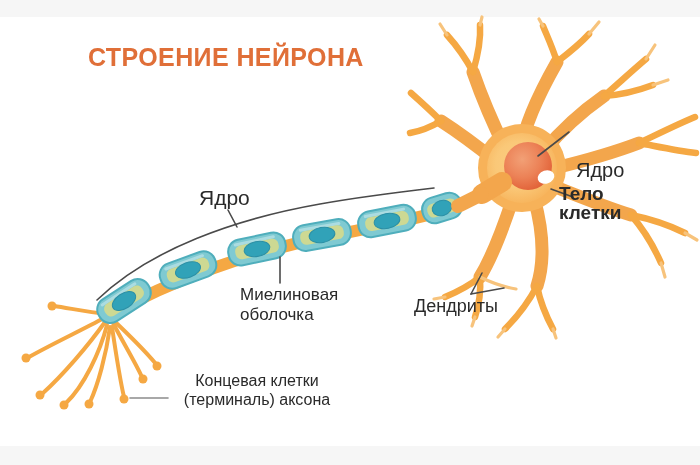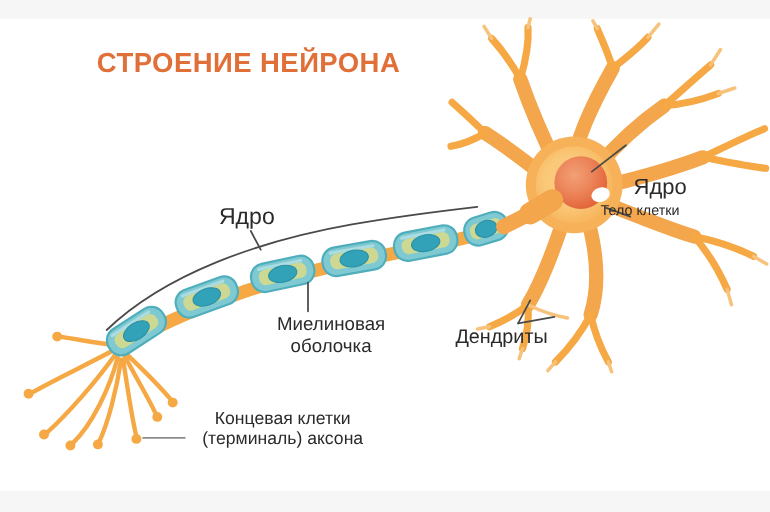--- a/index.html
+++ b/index.html
@@ -15,23 +15,23 @@
     position:absolute;left:88px;top:43px;
     font-size:25px;font-weight:700;letter-spacing:.4px;
     color:var(--title_orange,#e06f38);
   }
   svg.diagram{position:absolute;left:0;top:0;}
   .label{
     position:absolute;color:var(--label_text,#2a2a2a);
     line-height:1.12;
   }
   .lbl-nucleus{left:576px;top:119px;font-size:20px;margin-top:40px;}
-  .lbl-cellbody{left:546px;top:184px;width:74px;font-size:13px;line-height:1.02;}
+  .lbl-cellbody{left:559px;top:184px;width:74px;font-size:19px;line-height:1.02;font-weight:bold;}
   .lbl-axon{left:199px;top:186px;font-size:21px;}
-  .lbl-myelin{left:240px;top:285px;width:122px;font-size:17px;text-align:center;line-height:1.18;}
+  .lbl-myelin{left:240px;top:285px;width:122px;font-size:17px;text-align:left;line-height:1.18;}
   .lbl-dendrites{left:414px;top:296px;font-size:18px;}
   .lbl-terminal{left:170px;top:372px;width:174px;font-size:16px;text-align:center;line-height:1.18;}
 
   
   .trunk{stroke:var(--neuron_orange_deep,#f3a64c);stroke-width:13;fill:none;stroke-linecap:round;}
   .branch{stroke:var(--neuron_orange,#f5a843);stroke-width:6.5;fill:none;stroke-linecap:round;}
   .twig{stroke:var(--neuron_orange_light,#f7c37c);stroke-width:3.2;fill:none;stroke-linecap:round;}
   .tbranch{stroke:var(--neuron_orange,#f5a843);stroke-width:4;fill:none;stroke-linecap:round;}
   .bouton{fill:var(--neuron_orange,#f5a843);}
   .axoncore{stroke:var(--neuron_orange,#f5a843);stroke-width:12;fill:none;stroke-linecap:round;}

